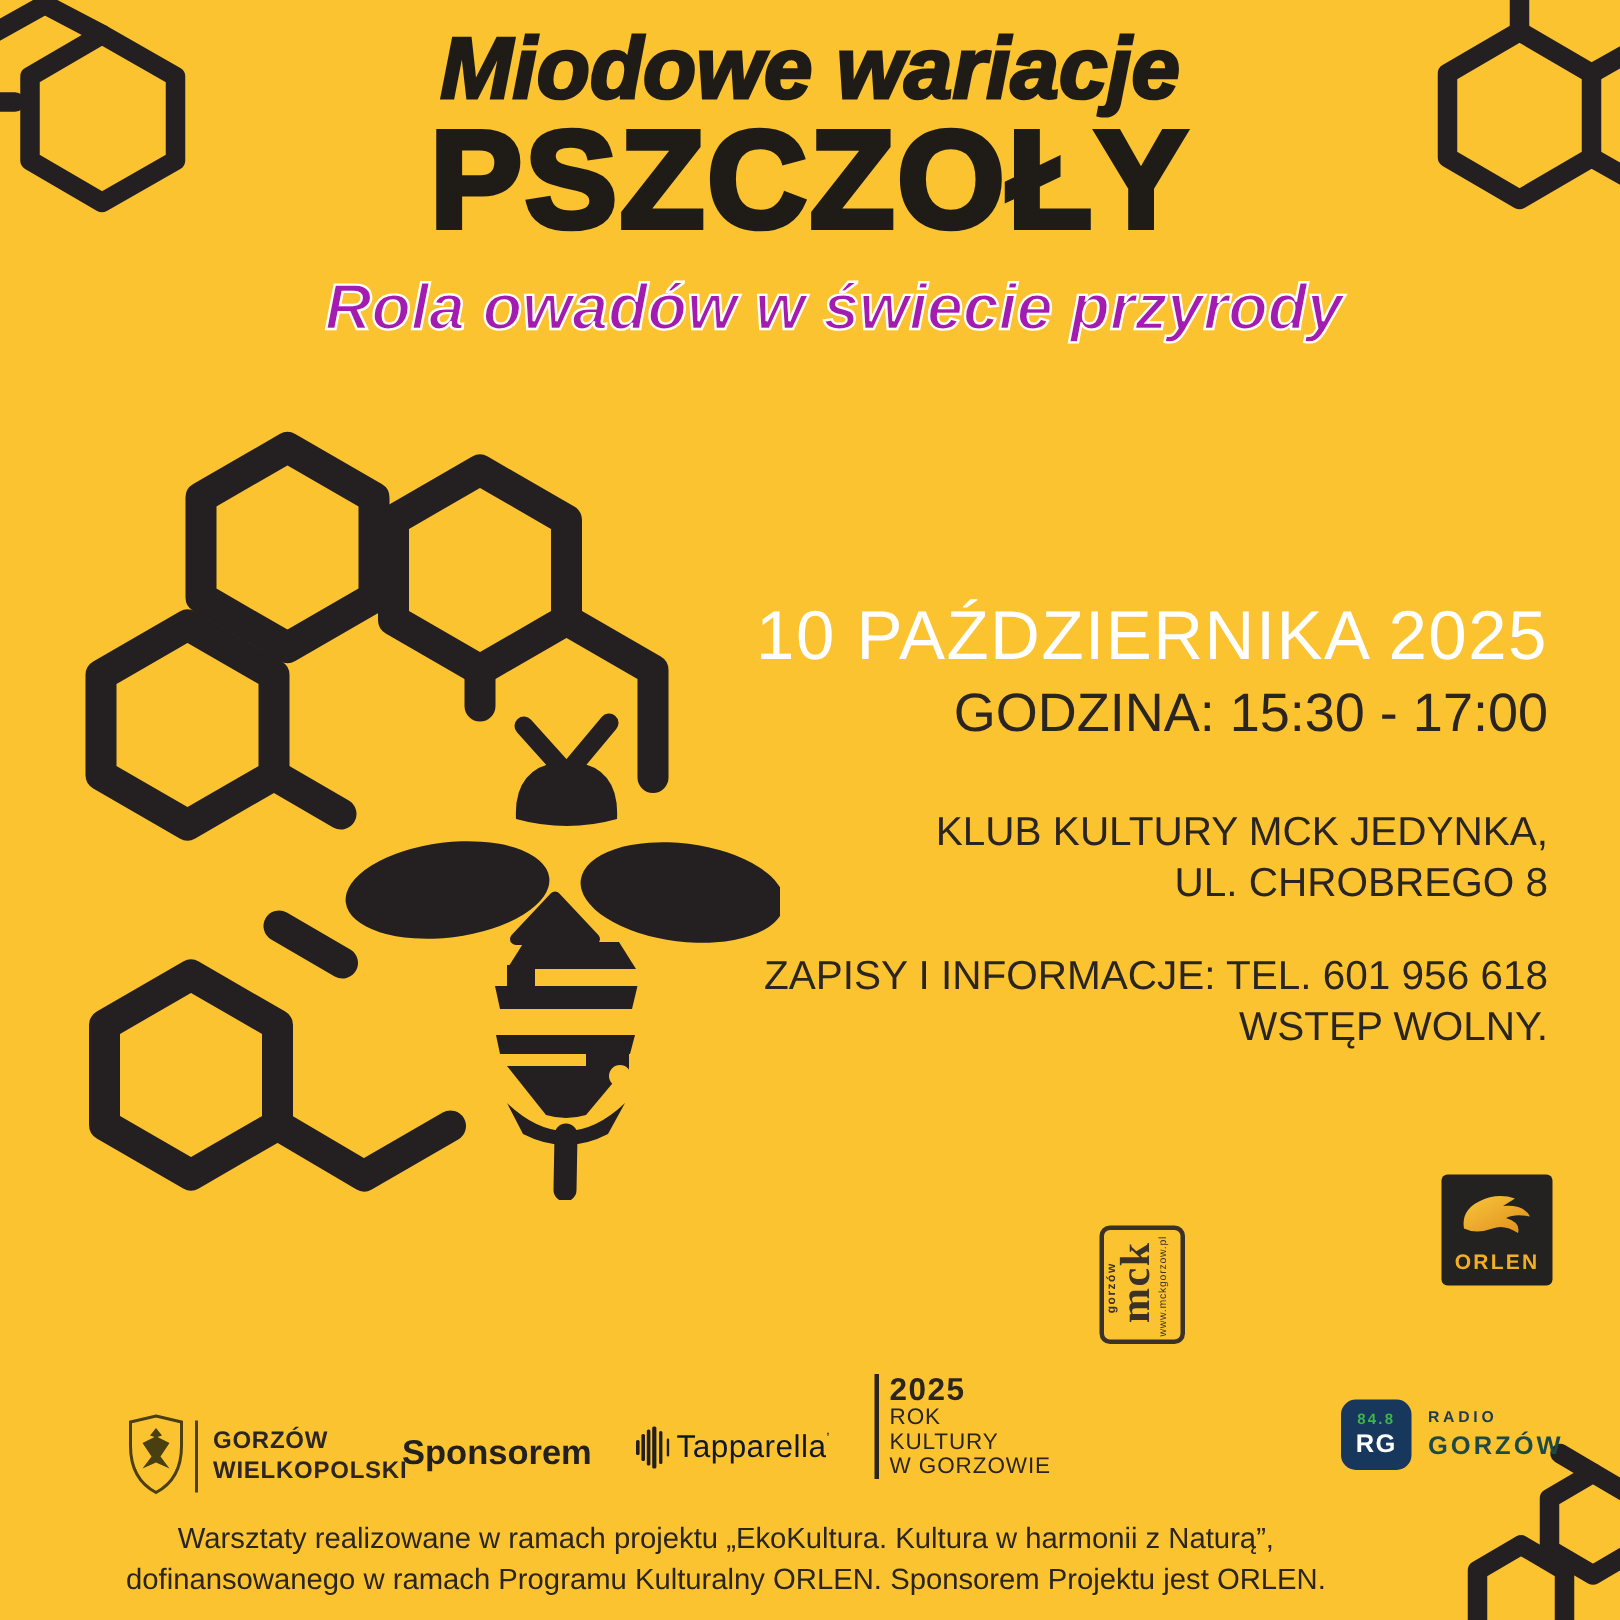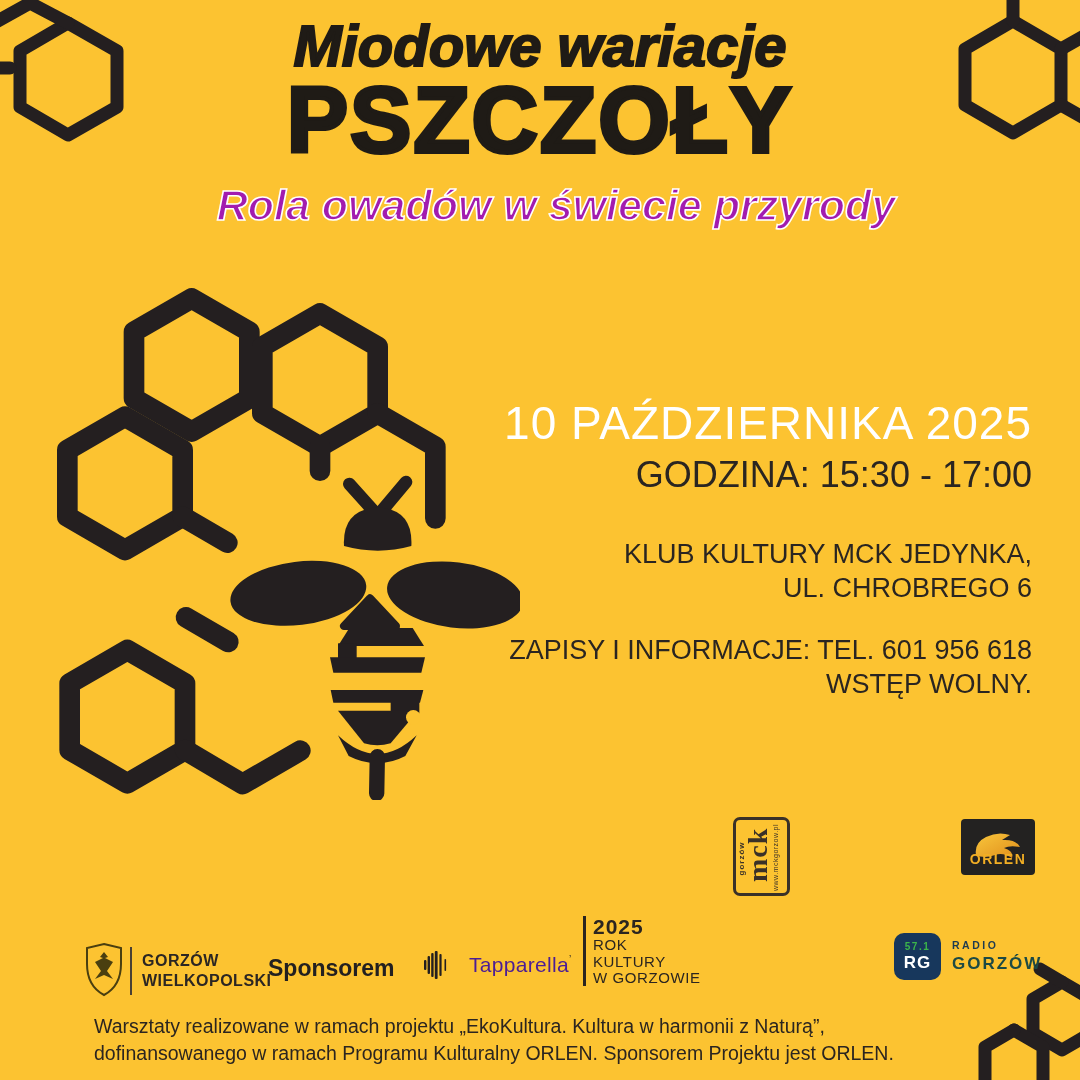--- a/index.html
+++ b/index.html
@@ -42,51 +42,51 @@
   .mck-word{position:absolute;left:2px;top:26px;width:40px;
     transform:rotate(-90deg);transform-origin:center;
     font-family:"Liberation Serif", serif;font-weight:bold;font-size:28px;color:#3A3128;
     letter-spacing:1px;}
   .mck-city{position:absolute;left:-12px;top:34px;transform:rotate(-90deg);
     font-size:8px;font-weight:bold;color:#3A3128;letter-spacing:1px;}
   .mck-url{position:absolute;right:-22px;top:34px;transform:rotate(-90deg);
     font-size:7px;color:#3A3128;letter-spacing:0.5px;}
   .mck-name{position:absolute;left:801px;top:822px;font-size:11.5px;color:#4A4034;
     letter-spacing:3.2px;line-height:1.55;}
-  .orlen{position:absolute;left:961px;top:819px;width:74px;height:56px;background:#232221;
+  .orlen{position:absolute;left:961px;top:783px;width:74px;height:74px;background:#232221;
     border-radius:4px;}
   .orlen-label{position:absolute;left:0;bottom:8px;width:100%;text-align:center;
     font-size:14px;font-weight:bold;color:#F2AE24;letter-spacing:1.5px;}
   .orlen-eagle{position:absolute;left:11px;top:10px;}
 
   
   .crest{position:absolute;left:85px;top:942px;}
   .partner-divider{position:absolute;left:130px;top:947px;width:1.5px;height:48px;background:#4A4034;}
   .gorzow-name{position:absolute;left:142px;top:951px;font-size:16px;font-weight:bold;
     color:#2B2623;letter-spacing:0.5px;line-height:1.25;}
   .grupagezet{position:absolute;left:268px;top:955px;font-size:23px;font-weight:bold;color:#232020;}
   .tapparella{position:absolute;left:424px;top:950px;display:flex;align-items:center;}
-  .tapparella-label{font-size:21px;color:#4c1d95;margin-left:18px;letter-spacing:0.3px;}
+  .tapparella-label{font-size:21px;color:#0f172a;margin-left:0;letter-spacing:0.3px;}
   .tapparella-mark{font-size:10px;color:#2A2424;vertical-align:top;position:relative;top:-6px;}
   .rok{position:absolute;left:583px;top:916px;display:flex;}
   .rok-bar{width:3px;height:70px;background:#2B2520;margin-right:7px;}
   .rok-year{font-size:21px;font-weight:bold;letter-spacing:1px;color:#2B2520;line-height:1.0;}
   .rok-line{font-size:15px;color:#2B2520;letter-spacing:0.6px;line-height:1.1;}
   .patronat{position:absolute;left:757px;top:940px;font-size:21px;color:#33291F;line-height:1.35;}
   .radio{position:absolute;left:894px;top:933px;display:flex;align-items:center;}
   .radio-square{width:47px;height:47px;background:#17375C;border-radius:10px;
     display:flex;flex-direction:column;align-items:center;justify-content:center;}
   .radio-freq{font-size:10px;font-weight:bold;color:#3CB54A;letter-spacing:1.5px;}
   .radio-rg{font-size:17px;font-weight:bold;color:#FFFFFF;letter-spacing:1px;margin-top:1px;}
   .radio-name{margin-left:11px;}
   .radio-line1{font-size:10.5px;font-weight:bold;color:#1D3A50;letter-spacing:2.5px;}
   .radio-line2{font-size:17px;font-weight:bold;color:#1D4A44;letter-spacing:2px;margin-top:3px;}
 
   
-  .footer{position:absolute;left:94px;top:1013px;font-size:19.5px;color:#2B2520;line-height:1.4;}
+  .footer{position:absolute;left:84px;top:1013px;font-size:19.5px;color:#2B2520;line-height:1.4;text-align:center;}
 </style>
 </head>
 <body>
 
 <div class="poster">
 
   <svg class="deco deco-tl" width="200" height="180" viewBox="0 0 200 180" fill="none" stroke="#241F20" stroke-width="13" stroke-linecap="round" stroke-linejoin="round">
     <path d="M68,23 L117,51 L117,107 L68,135 L20,107 L20,51 Z"></path>
     <path d="M-4,22 L30,3 L68,23"></path>
     <path d="M-4,68 L10,68"></path>
@@ -141,21 +141,21 @@
       <path d="M1012,1430 L1010,1540" stroke="#241F20" stroke-width="46" stroke-linecap="round"></path>
     </g>
     <circle cx="1120" cy="1312" r="22" fill="#FCC331"></circle>
   </svg>
 
   <div class="event-info">
     <div class="ev-date">10 PAŹDZIERNIKA 2025</div>
     <div class="ev-time">GODZINA: 15:30 - 17:00</div>
     <div class="ev-venue">
       <div>KLUB KULTURY MCK JEDYNKA,</div>
-      <div>UL. CHROBREGO 6</div>
+      <div>UL. CHROBREGO 8</div>
     </div>
     <div class="ev-contact">
       <div>ZAPISY I INFORMACJE: TEL. 601 956 618</div>
       <div>WSTĘP WOLNY.</div>
     </div>
   </div>
 
   <div class="mck">
     <span class="mck-word">mck</span>
     <span class="mck-city">gorzów</span>
@@ -208,21 +208,21 @@
       <div class="rok-year">2025</div>
       <div class="rok-line">ROK</div>
       <div class="rok-line">KULTURY</div>
       <div class="rok-line">W GORZOWIE</div>
     </div>
   </div>
 
 
   <div class="radio">
     <div class="radio-square">
-      <div class="radio-freq">57.1</div>
+      <div class="radio-freq">84.8</div>
       <div class="radio-rg">RG</div>
     </div>
     <div class="radio-name">
       <div class="radio-line1">RADIO</div>
       <div class="radio-line2">GORZÓW</div>
     </div>
   </div>
 
   <div class="footer">
     <div>Warsztaty realizowane w ramach projektu „EkoKultura. Kultura w harmonii z Naturą”,</div>

